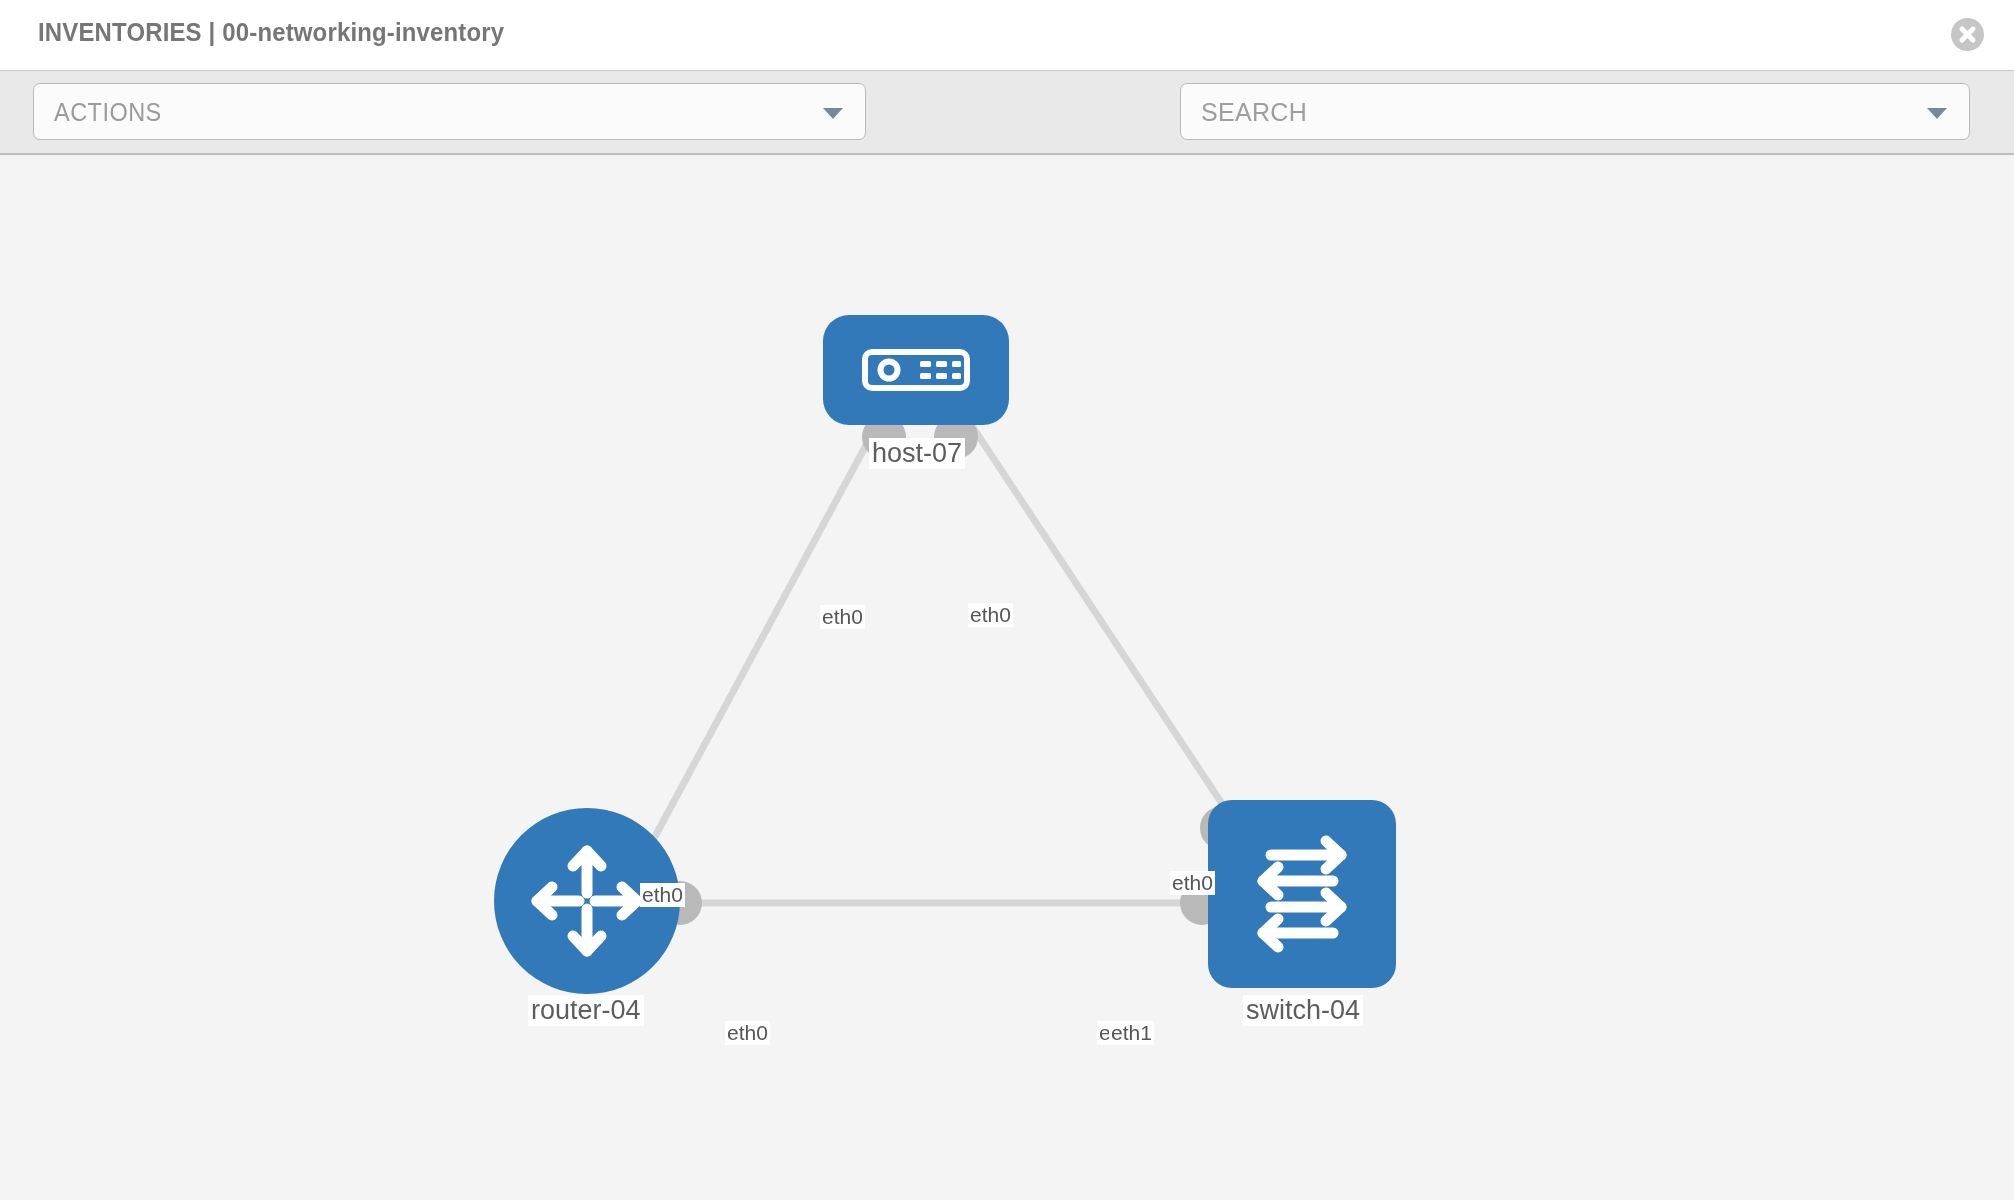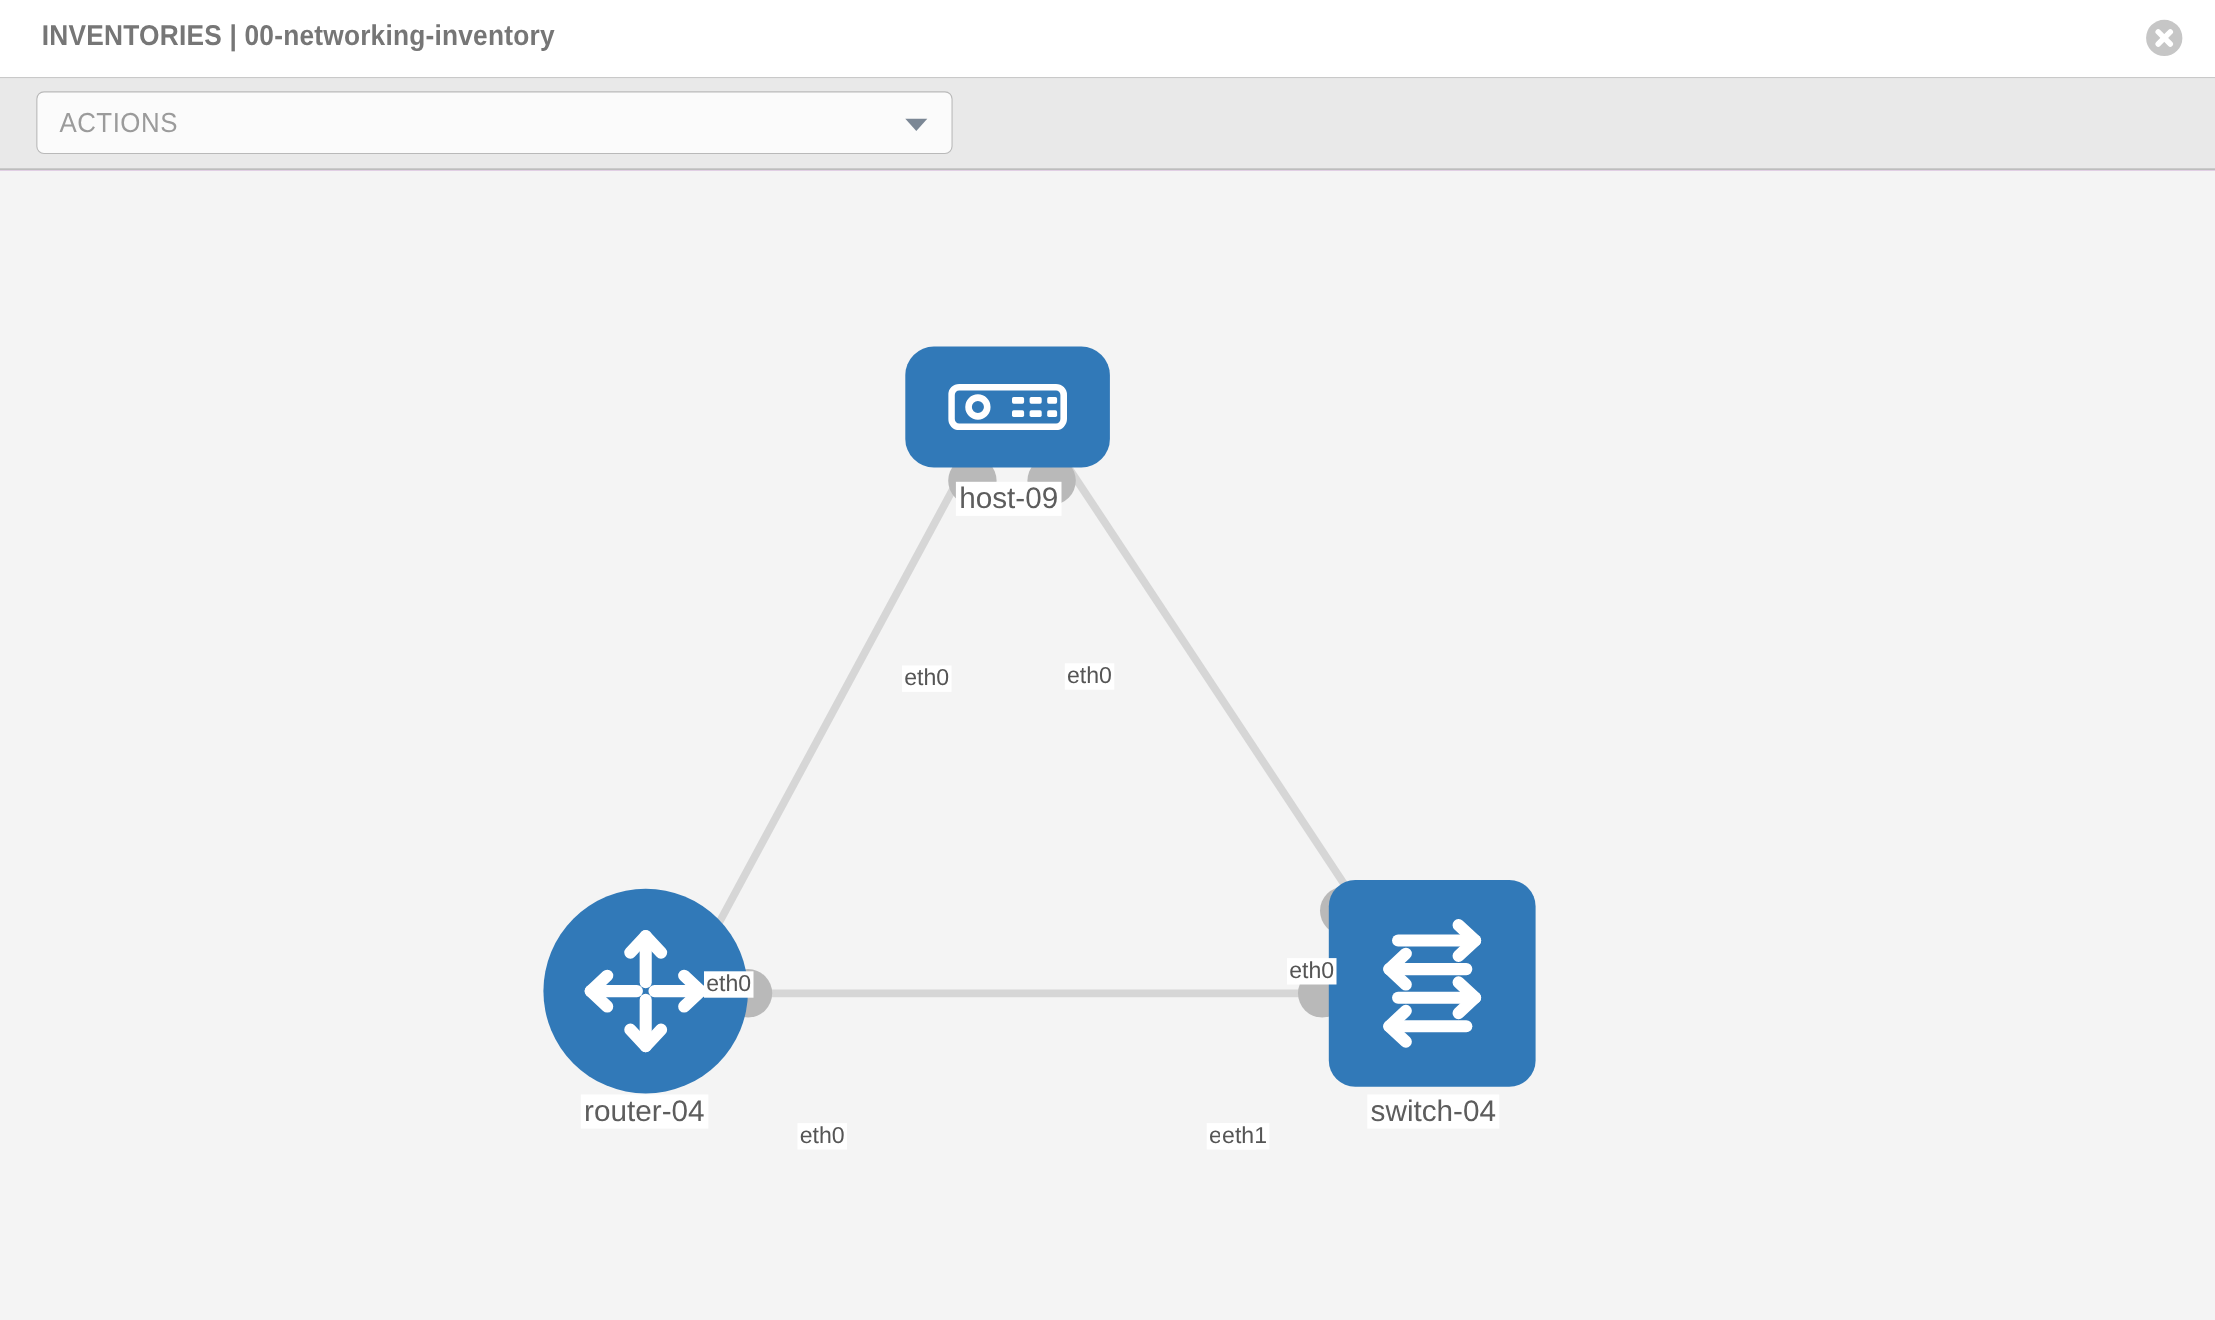--- a/index.html
+++ b/index.html
@@ -215,20 +215,24 @@
     </div>
 
     <div class="tool-icon key">
       <svg width="44" height="44" viewBox="0 0 44 44" aria-hidden="true">
         <g fill="#6d7684">
           <path d="M17 8a10 10 0 1 0 7.2 17l2.3 2.3 3.3-1.1 1.4 2.1 3.6-1.3.9 2.8 4.3-1.6-2.6-3.9L24.2 13A10 10 0 0 0 17 8zm-2.6 5.6a3.6 3.6 0 1 1 0 7.2 3.6 3.6 0 0 1 0-7.2z"></path>
         </g>
       </svg>
     </div>
 
+    <div class="search-box">
+      <span class="search-label">SEARCH</span>
+      <span class="caret"></span>
+    </div>
   </div>
 
   <div class="canvas">
 
     <svg class="topology" width="2014" height="1045" aria-hidden="true">
 
       <g stroke="#d6d6d6" stroke-width="7" fill="none">
         <line x1="878" y1="268" x2="645" y2="700"></line>
         <line x1="970" y1="268" x2="1248" y2="688"></line>
         <line x1="690" y1="748" x2="1205" y2="748"></line>
@@ -281,21 +285,21 @@
           <line x1="92" y1="48" x2="22" y2="48"></line>
           <polyline points="37,34 22,48 37,62"></polyline>
           <line x1="30" y1="74" x2="100" y2="74"></line>
           <polyline points="85,60 100,74 85,88"></polyline>
           <line x1="92" y1="100" x2="22" y2="100"></line>
           <polyline points="37,86 22,100 37,114"></polyline>
         </g>
       </svg>
     </div>
 
-    <div class="node-label label-host">host-09</div>
+    <div class="node-label label-host">host-07</div>
     <div class="node-label label-router">router-04</div>
     <div class="node-label label-switch">switch-04</div>
 
     <div class="iface-label if-host-left">eth0</div>
     <div class="iface-label if-host-right">eth0</div>
     <div class="iface-label if-router-up">eth0</div>
     <div class="iface-label if-switch-up">eth0</div>
     <div class="iface-label if-router-r">eth0</div>
     <div class="iface-label if-switch-l1">eth1</div>
     <div class="iface-label if-switch-l2">eth1</div>

